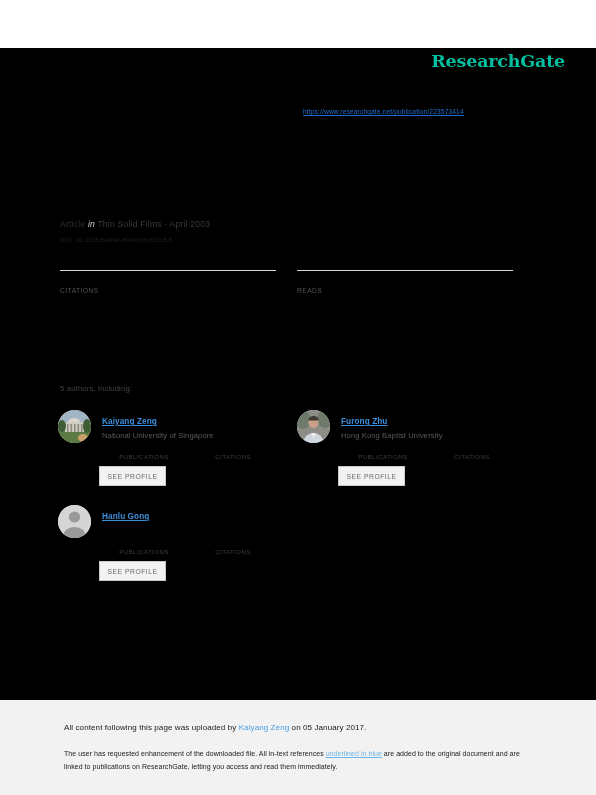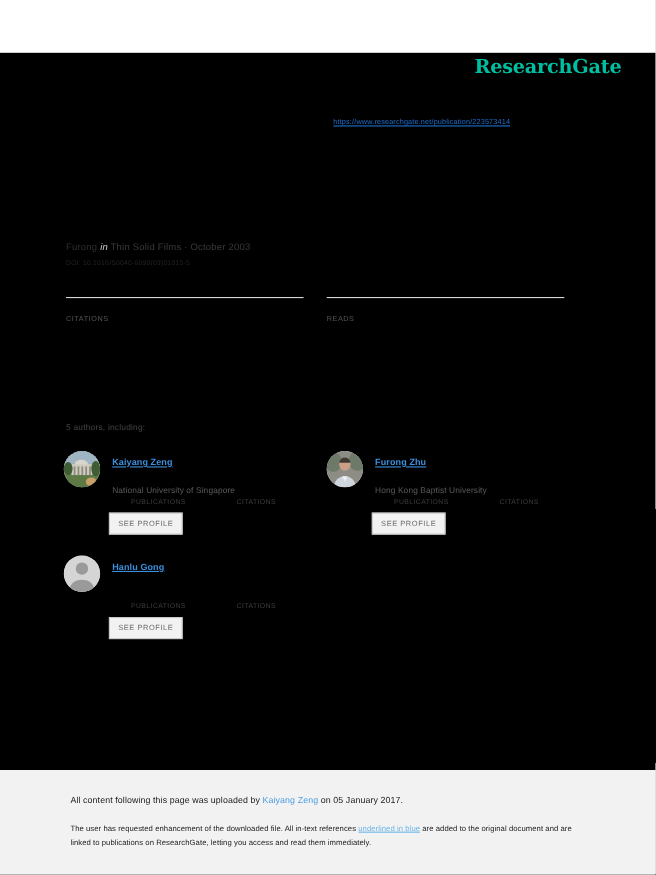--- a/index.html
+++ b/index.html
@@ -148,21 +148,21 @@
     margin-left: 44px;
   }
   .author .name {
     font-size: 8.2px;
     font-weight: bold;
     color: #3c8fdc;
     letter-spacing: 0.1px;
     line-height: 11px;
   }
   .author .inst {
-    margin-top: 13px;
+    margin-top: 3px;
     font-size: 7.6px;
     color: #5b5b5b;
     letter-spacing: 0.1px;
     line-height: 10px;
   }
 
   .stats {
     position: absolute;
     left: 44px;
     top: 34px;
@@ -250,23 +250,23 @@
 
   <div class="top-strip"></div>
 
   <div class="dark-body">
 
     <div class="rg-logo">ResearchGate</div>
 
     <a class="pub-url" href="#">https://www.researchgate.net/publication/223573414</a>
 
     <div class="article-line">
-      <span>Furong</span>
+      <span>Article</span>
       <span class="kw">in</span>
-      <span class="venue">Thin Solid Films · October 2003</span>
+      <span class="venue">Thin Solid Films · April 2003</span>
     </div>
 
     <div class="doi-line">DOI: 10.1016/S0040-6090(03)01015-5</div>
 
     <div class="metric left">
       <div class="rule"></div>
       <div class="value"></div>
       <div class="label">CITATIONS</div>
     </div>
 

